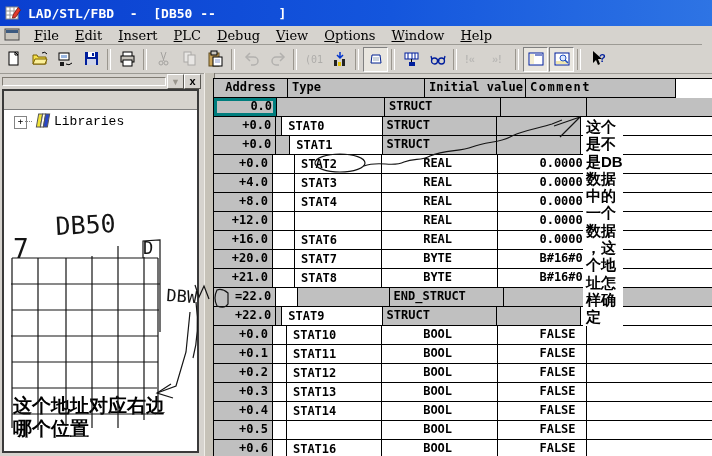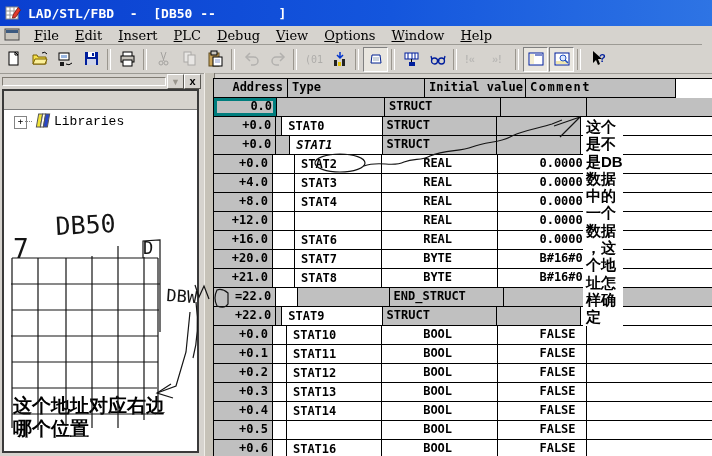--- a/index.html
+++ b/index.html
@@ -55,21 +55,21 @@
     border-top:1px solid #000;border-left:1px solid #000;background:#fff;}
   .tr{display:flex;height:19px;box-sizing:border-box;}
   .td,.th{box-sizing:border-box;border-right:1px solid #000;border-bottom:1px solid #000;
     height:19px;line-height:17px;overflow:hidden;white-space:pre;position:relative;}
   .c-addr{width:74px;text-align:right;padding-right:4px;}
   .c-name{width:128px;}
   .c-type{width:137px;padding-left:4px;}
   .c-init{width:101px;padding-left:2px;}
   .c-comm{width:150px;}
   .th{background:#c0c0c0;padding-left:4px;}
-  .th.c-addr{text-align:right;}
+  .th.c-addr{text-align:center;}
   .th.c-comm{letter-spacing:1.5px;}
   .gray{background:#c0c0c0;} .white{background:#fff;padding-left:41px;}
   .nbox{position:absolute;top:0;bottom:0;right:0;border-left:1px solid #000;}
   .nbox.wb{background:#fff;} .nbox.gb{background:#c0c0c0;}
   .ntext{position:absolute;top:0;line-height:18px;}
   .sel{box-shadow:inset 0 0 0 3px #007d7d;}
   
   .notebox{position:absolute;left:583px;top:118px;width:40px;height:208px;background:#fff;z-index:5;
     font-family:"Liberation Sans",sans-serif;font-weight:bold;font-size:15px;line-height:17.3px;
     color:#000;padding-left:3px;box-sizing:border-box;white-space:pre;}
@@ -285,21 +285,21 @@
     </div>
     <div class="tr">
       <div class="td c-addr gray">+0.0</div>
       <div class="td c-name gray"><div class="nbox wb" style="left: 5px;"></div><span class="ntext" style="left: 12px;">STAT0</span></div>
       <div class="td c-type gray">STRUCT</div>
       <div class="td c-init gray"></div>
       <div class="td c-comm white"></div>
     </div>
     <div class="tr">
       <div class="td c-addr gray">+0.0</div>
-      <div class="td c-name gray"><div class="nbox wb" style="left: 13px;"></div><span class="ntext" style="left: 20px; font-style: italic;">STAT1</span></div>
+      <div class="td c-name gray"><div class="nbox wb" style="left: 13px;"></div><span class="ntext" style="left: 20px;">STAT1</span></div>
       <div class="td c-type gray">STRUCT</div>
       <div class="td c-init gray"></div>
       <div class="td c-comm white"></div>
     </div>
     <div class="tr">
       <div class="td c-addr gray">+0.0</div>
       <div class="td c-name white"><div class="nbox" style="left: 21px; right: auto; width: 0px;"></div><span class="ntext" style="left: 28px;">STAT2</span></div>
       <div class="td c-type white">REAL</div>
       <div class="td c-init white">0.000000e+000</div>
       <div class="td c-comm white"></div>

